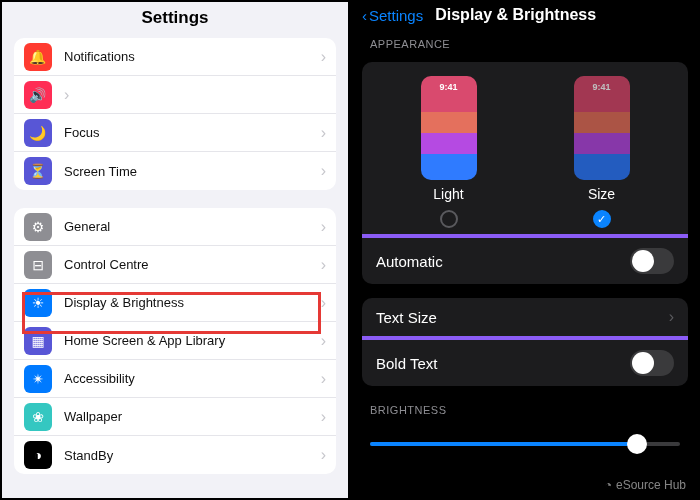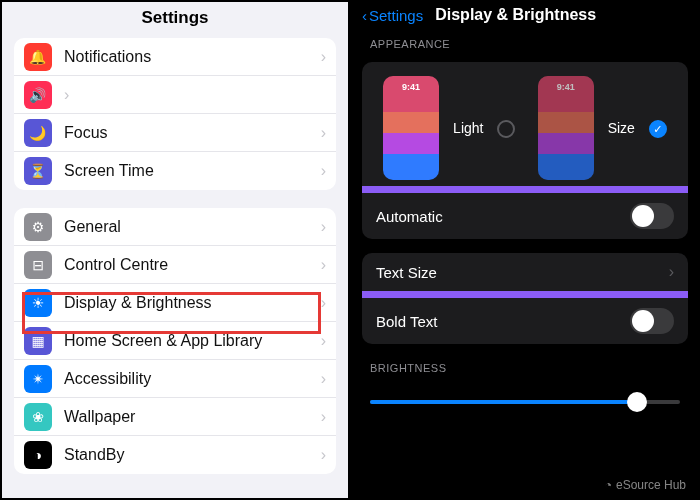--- a/index.html
+++ b/index.html
@@ -6,38 +6,38 @@
   body { width: 700px; height: 500px; display: flex; background: #fff; overflow: hidden; }
   .pane { height: 100%; overflow: hidden; }
   .left { width: 350px; border: 2px solid #000; background: #f2f2f7; position: relative; display: flex; flex-direction: column; }
   .right { flex: 1; background: #000; color: #fff; display: flex; flex-direction: column; padding-top: 2px;}
   
   .left .titlebar { text-align: center; padding: 6px 0 10px; font-size: 17px; font-weight: 700; background: #f2f2f7;}
   .group { margin: 0 12px 18px; background: #fff; border-radius: 10px; overflow: hidden; }
   .row { display: flex; align-items: center; height: 38px; padding: 0 10px; border-bottom: 1px solid #e5e5ea; position: relative; }
   .row:last-child { border-bottom: none; }
   .rowicon { width: 28px; height: 28px; border-radius: 6px; display: flex; align-items: center; justify-content: center; margin-right: 12px; color: #fff; font-size:14px; }
-  .rowlabel { flex: 1; font-size: 16px; color: #111; }
+  .rowlabel { flex: 1; font-size: 13px; color: #111; }
   .chev { color: #c7c7cc; font-size: 16px; }
   .hl { position: absolute; border: 3px solid #e53935; left: 20px; right: 27px; top: 290px; height: 42px; pointer-events:none;}
   
   .right .topbar { display:flex; align-items:center; gap:6px; padding: 4px 12px 10px; }
   .back { color: #0a84ff; font-size: 15px; display:flex; align-items:center; gap:2px;}
   .rtitle { font-size: 16px; font-weight: 600; margin-left: 6px; }
   .sec-head { color: #8e8e93; font-size: 11px; letter-spacing: 0.5px; padding: 4px 20px 12px; text-transform: uppercase;}
   .card { background: #1c1c1e; margin: 0 12px 14px; border-radius: 10px; }
   .appearance-row { display:flex; justify-content:space-around; padding: 14px 10px 6px; }
-  .appcol { display:flex; flex-direction:row; align-items:center; gap:14px; }
+  .appcol { display:flex; flex-direction:column; align-items:center; gap:6px; }
   .phone { width: 56px; height: 104px; border-radius: 10px; position:relative; overflow:hidden; background: linear-gradient(180deg,#d94a6e 0%,#d94a6e 35%,#e4705d 35%,#e4705d 55%,#b54ae2 55%,#b54ae2 75%,#2f7bff 75%,#2f7bff 100%);}
   .phone.dark::after{content:"";position:absolute;inset:0;background:rgba(0,0,0,0.25);}
   .ptime { position:absolute; top:6px; left:0; right:0; text-align:center; font-size:9px; font-weight:600; color:#fff;}
   .appname { font-size: 14px; text-align: right; }
   .radio { width:18px; height:18px; border-radius:50%; border:2px solid #5a5a5e; margin-top:2px;}
   .radio.checked { background:#0a84ff; border-color:#0a84ff; display:flex;align-items:center;justify-content:center; color:#fff; font-size:11px;}
-  .trow { display:flex; align-items:center; justify-content:space-between; padding: 10px 14px; border-top:7px solid #8b5cf6; font-size:15px;}
+  .trow { display:flex; align-items:center; justify-content:space-between; padding: 10px 14px; border-top:4px solid #8b5cf6; font-size:15px;}
   .trow:first-child{border-top:none;}
   .toggle { width:44px; height:26px; border-radius:13px; background:#3a3a3c; position:relative;}
   .toggle .knob{ position:absolute; width:22px; height:22px; background:#fff; border-radius:50%; top:2px; left:2px;}
   .slider { margin: 4px 20px 0 20px; position:relative; height:24px;}
   .track { position:absolute; top:10px; left:0; right:0; height:4px; background:#3a3a3c; border-radius:2px;}
   .fill { position:absolute; top:10px; left:0; width:85%; height:4px; background:#0a84ff; border-radius:2px;}
   .thumb { position:absolute; top:2px; left:83%; width:20px; height:20px; background:#fff; border-radius:50%;}
   .watermark { position: fixed; right: 14px; bottom: 8px; color: #ddd; font-size: 12px; opacity: .6; display:flex; align-items:center; gap:4px;}
 </style>
 </head>

